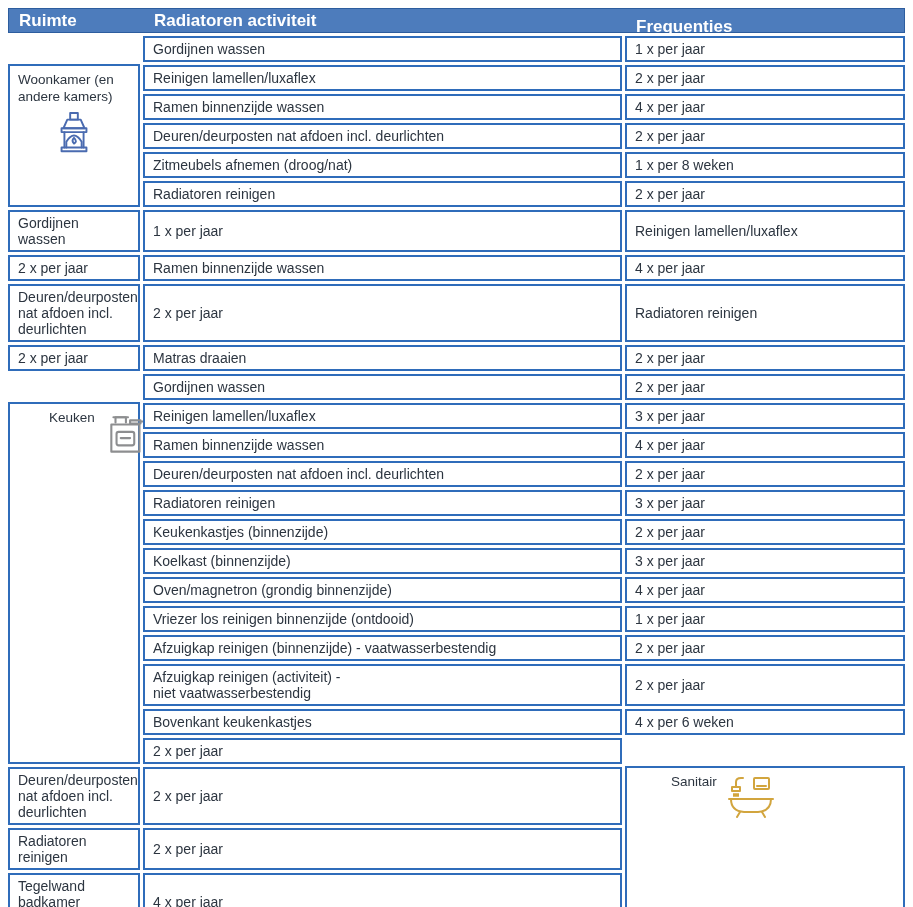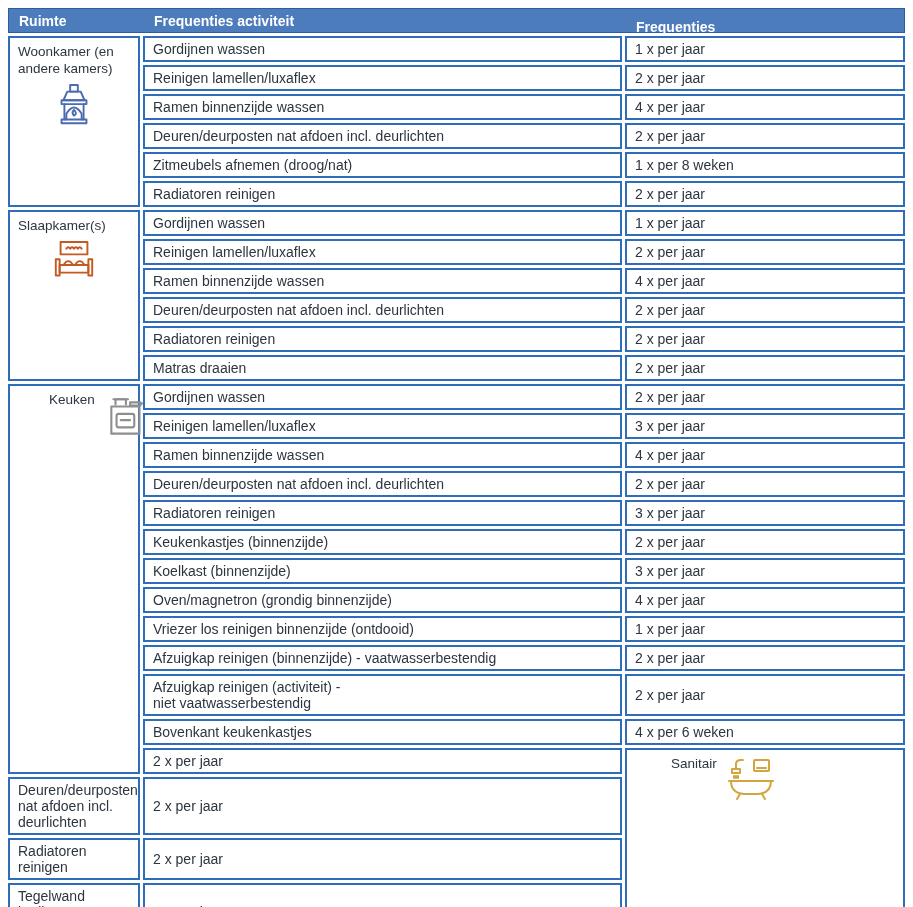--- a/index.html
+++ b/index.html
@@ -17,21 +17,21 @@
     color:var(--text);
     position:relative;
   }
   .table-wrap{position:absolute;left:8px;top:8px;width:897px;}
 
   .header-row{
     display:flex;align-items:center;
     height:25px;
     background:var(--header-bg);
     border:1px solid var(--header-edge);
-    color:#ffffff;font-weight:bold;font-size:14px;
+    color:#ffffff;font-weight:bold;font-size:17px;
   }
   .h-col1{width:135px;padding-left:10px;}
   .h-col2{width:482px;padding-left:10px;}
   .h-col3{flex:1;padding-left:10px;margin-top:12px;}
 
   .grid{
     margin-top:3px;
     display:grid;
     grid-template-columns:132px 479px 1fr;
     gap:3px;
@@ -43,40 +43,41 @@
     display:flex;align-items:center;
     padding:3px 8px;
     font-size:14px;line-height:16px;
     color:var(--text);
   }
   .cell.activity{white-space:pre-line;}
   .cell.room{
     align-items:flex-start;
     padding-top:5px;
     font-size:13.5px;
+    margin-top:28px;
   }
   .cell.room.stack{flex-direction:column;}
   .cell.room.stack .icon{margin:6px auto 0;}
   .cell.room.inline{flex-direction:row;align-items:flex-start;}
   .cell.room.inline .icon{margin-left:8px;margin-top:2px;}
   .room-label{line-height:17px;}
   .icon svg{display:block;}
   .bottom-bar{
     height:5px;margin-top:2px;
     background:var(--bottom-bar);
   }
 </style>
 </head>
 <body>
 
 <div class="table-wrap">
 
   <div class="header-row">
     <span class="h-col1">Ruimte</span>
-    <span class="h-col2">Frequenties activiteit</span>
+    <span class="h-col2">Radiatoren activiteit</span>
     <span class="h-col3">Frequenties</span>
   </div>
 
   <div class="grid" id="grid-body">
       <div class="cell room stack" style="grid-row: span 6;">
         <span class="room-label">Woonkamer (en andere kamers)</span>
         <span class="icon" style="color: rgb(74, 107, 176);">
           <svg viewBox="0 0 48 48" width="46" height="46" fill="none" stroke="currentColor" stroke-width="2" stroke-linecap="round" stroke-linejoin="round">
             <rect x="20" y="2" width="8" height="7"></rect>
             <path d="M17 9 h14 l4 9 h-22 z"></path>
@@ -93,33 +94,20 @@
       <div class="cell activity">Reinigen lamellen/luxaflex</div>
       <div class="cell freq">2 x per jaar</div>
       <div class="cell activity">Ramen binnenzijde wassen</div>
       <div class="cell freq">4 x per jaar</div>
       <div class="cell activity">Deuren/deurposten nat afdoen incl. deurlichten</div>
       <div class="cell freq">2 x per jaar</div>
       <div class="cell activity">Zitmeubels afnemen (droog/nat)</div>
       <div class="cell freq">1 x per 8 weken</div>
       <div class="cell activity">Radiatoren reinigen</div>
       <div class="cell freq">2 x per jaar</div>
-      <div class="cell room stack" style="grid-row: span 6;">
-        <span class="room-label">Slaapkamer(s)</span>
-        <span class="icon" style="color: rgb(194, 90, 34);">
-          <svg viewBox="0 0 48 48" width="46" height="46" fill="none" stroke="currentColor" stroke-width="2" stroke-linecap="round" stroke-linejoin="round">
-            <rect x="10" y="2" width="28" height="13"></rect>
-            <path d="M16 9 q2 -3 4 0 q2 -3 4 0 q2 -3 4 0 q2 -3 4 0"></path>
-            <rect x="5" y="20" width="4" height="17"></rect>
-            <rect x="39" y="20" width="4" height="17"></rect>
-            <rect x="9" y="26" width="30" height="8"></rect>
-            <path d="M13 26 q5 -8 10 0 M25 26 q5 -8 10 0"></path>
-          </svg>
-        </span>
-      </div>
       <div class="cell activity">Gordijnen wassen</div>
       <div class="cell freq">1 x per jaar</div>
       <div class="cell activity">Reinigen lamellen/luxaflex</div>
       <div class="cell freq">2 x per jaar</div>
       <div class="cell activity">Ramen binnenzijde wassen</div>
       <div class="cell freq">4 x per jaar</div>
       <div class="cell activity">Deuren/deurposten nat afdoen incl. deurlichten</div>
       <div class="cell freq">2 x per jaar</div>
       <div class="cell activity">Radiatoren reinigen</div>
       <div class="cell freq">2 x per jaar</div>

